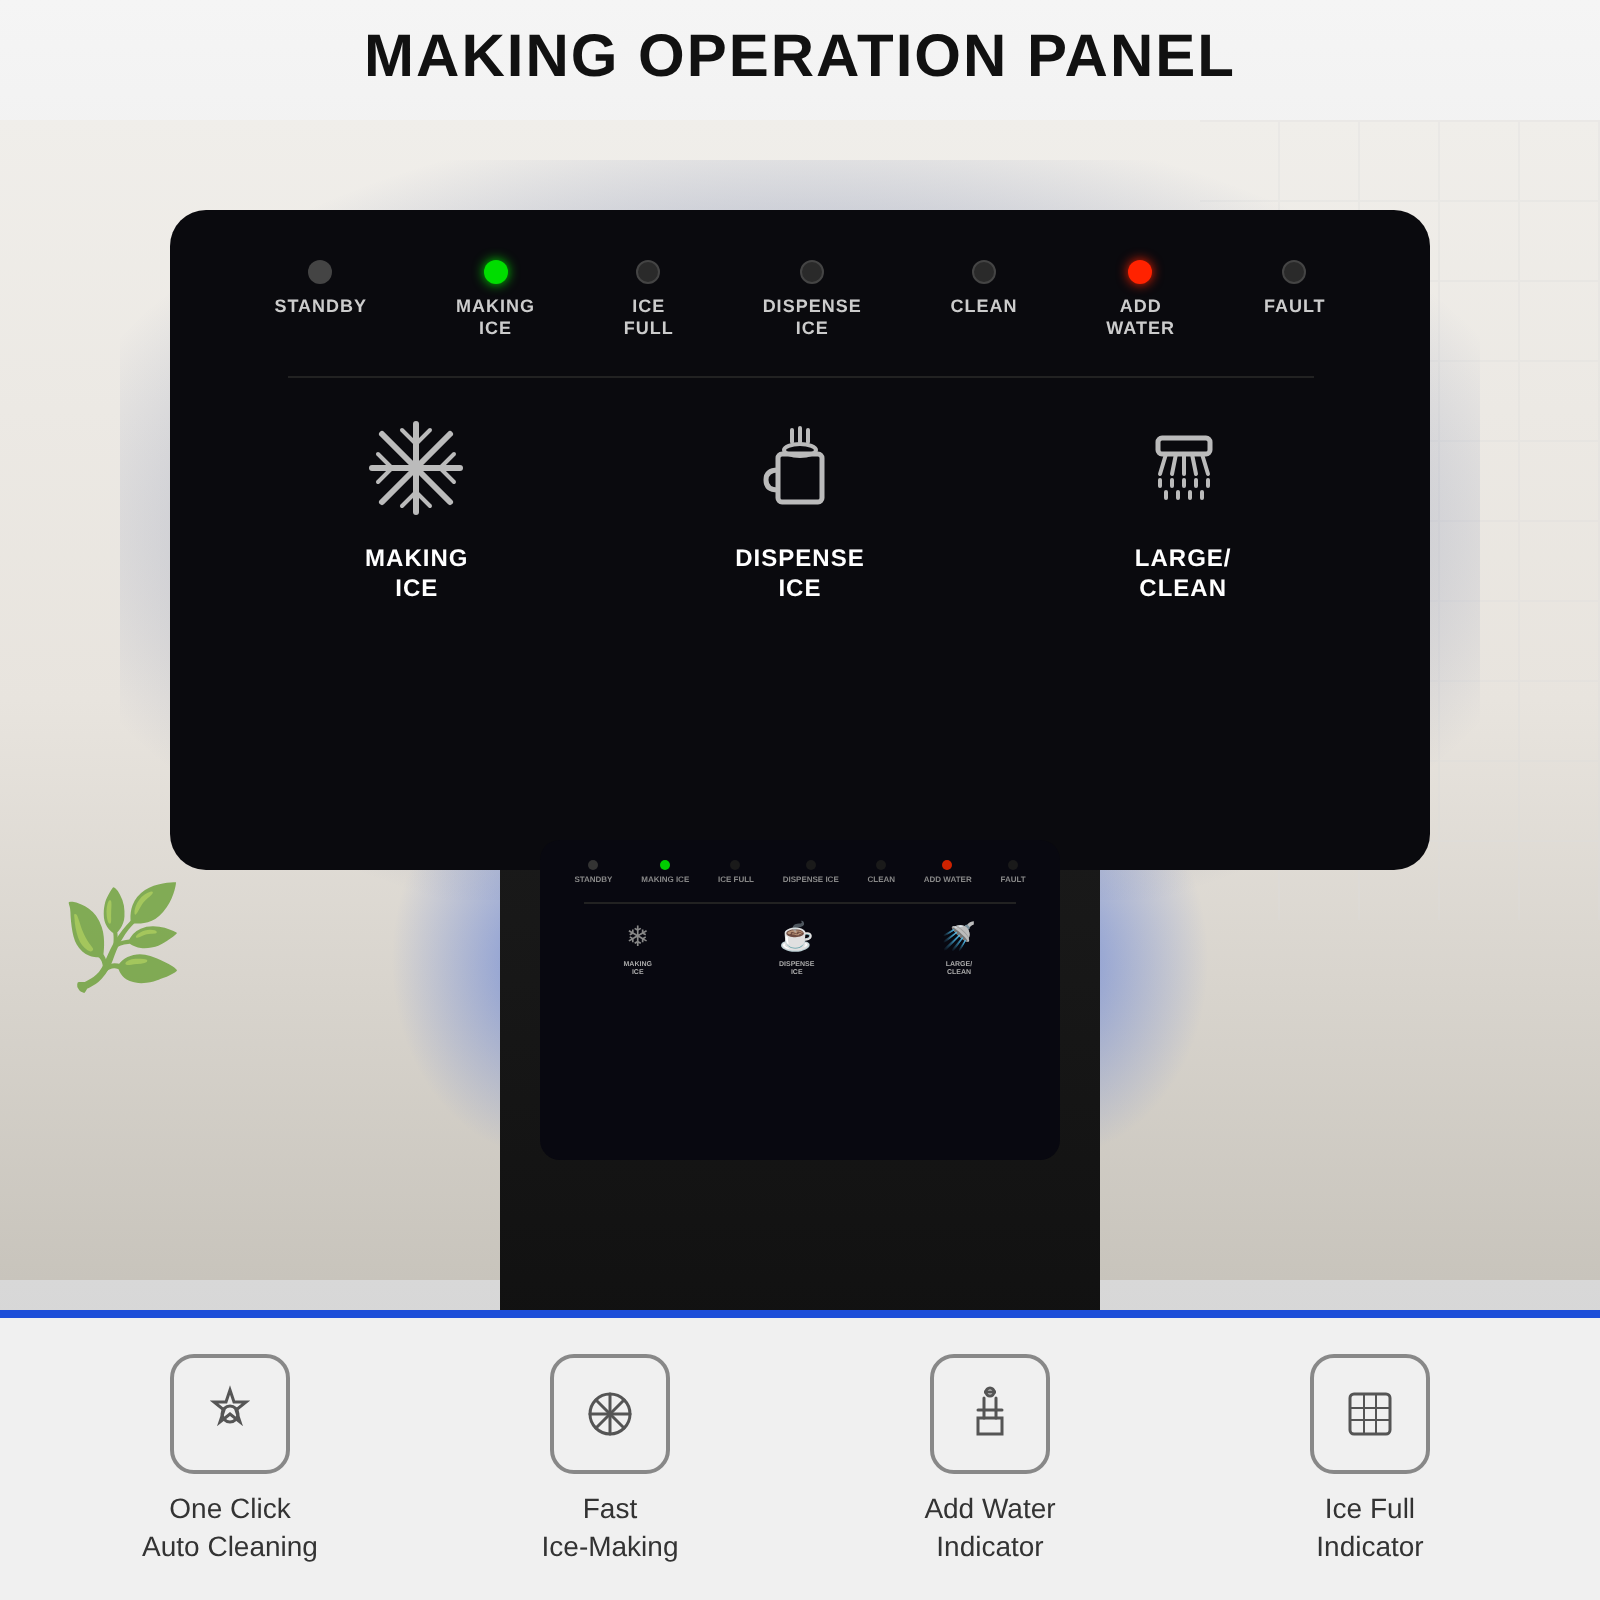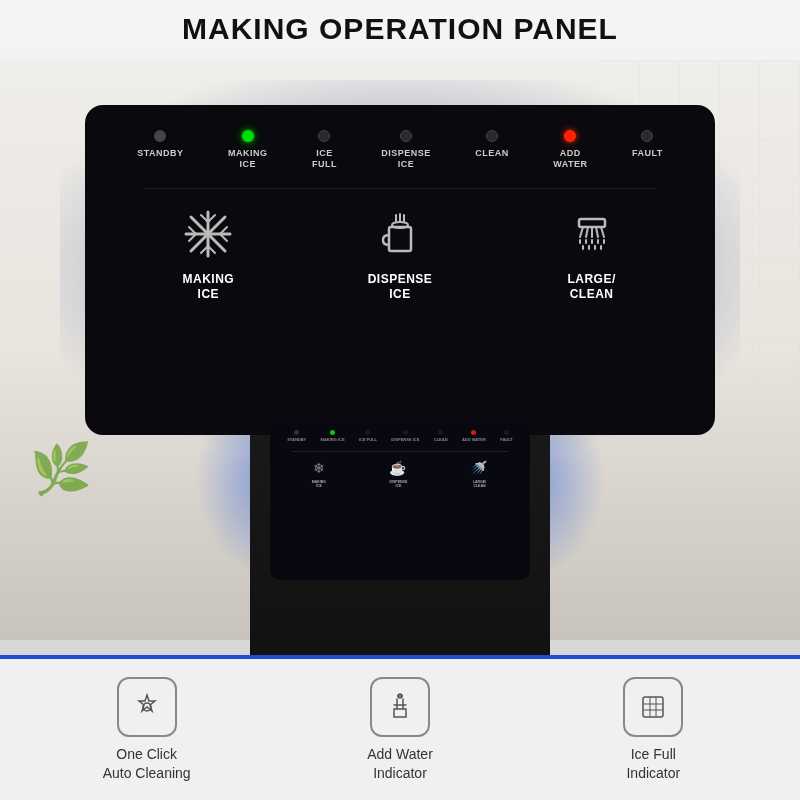--- a/index.html
+++ b/index.html
@@ -486,20 +486,32 @@
   <div class="feature-item">
     <div class="feature-icon-box">
       <svg width="32" height="32" viewBox="0 0 32 32" fill="none">
         <path d="M16 4 L18 10 L24 10 L19 14 L21 20 L16 16 L11 20 L13 14 L8 10 L14 10 Z" stroke="#555" stroke-width="1.5" fill="none"></path>
         <circle cx="16" cy="16" r="4" stroke="#555" stroke-width="1.5" fill="none"></circle>
       </svg>
     </div>
     <div class="feature-label">One Click<br>Auto Cleaning</div>
   </div>
 
+  <div class="feature-item">
+    <div class="feature-icon-box">
+      <svg width="32" height="32" viewBox="0 0 32 32" fill="none">
+        <circle cx="16" cy="16" r="10" stroke="#555" stroke-width="1.5" fill="none"></circle>
+        <line x1="16" y1="6" x2="16" y2="26" stroke="#555" stroke-width="1.5" stroke-linecap="round"></line>
+        <line x1="6" y1="16" x2="26" y2="16" stroke="#555" stroke-width="1.5" stroke-linecap="round"></line>
+        <line x1="9" y1="9" x2="23" y2="23" stroke="#555" stroke-width="1.5" stroke-linecap="round"></line>
+        <line x1="23" y1="9" x2="9" y2="23" stroke="#555" stroke-width="1.5" stroke-linecap="round"></line>
+      </svg>
+    </div>
+    <div class="feature-label">Fast<br>Ice-Making</div>
+  </div>
 
   <div class="feature-item">
     <div class="feature-icon-box">
       <svg width="32" height="32" viewBox="0 0 32 32" fill="none">
         <path d="M10 26 L22 26 L22 18 L10 18 Z" stroke="#555" stroke-width="1.5" fill="none"></path>
         <path d="M13 18 L13 8" stroke="#555" stroke-width="1.5" stroke-linecap="round"></path>
         <path d="M19 18 L19 8" stroke="#555" stroke-width="1.5" stroke-linecap="round"></path>
         <path d="M10 14 L22 14" stroke="#555" stroke-width="1.5" stroke-linecap="round"></path>
         <circle cx="16" cy="5" r="2" stroke="#555" stroke-width="1.5" fill="none"></circle>
         <line x1="13" y1="5" x2="19" y2="5" stroke="#555" stroke-width="1.5"></line>

